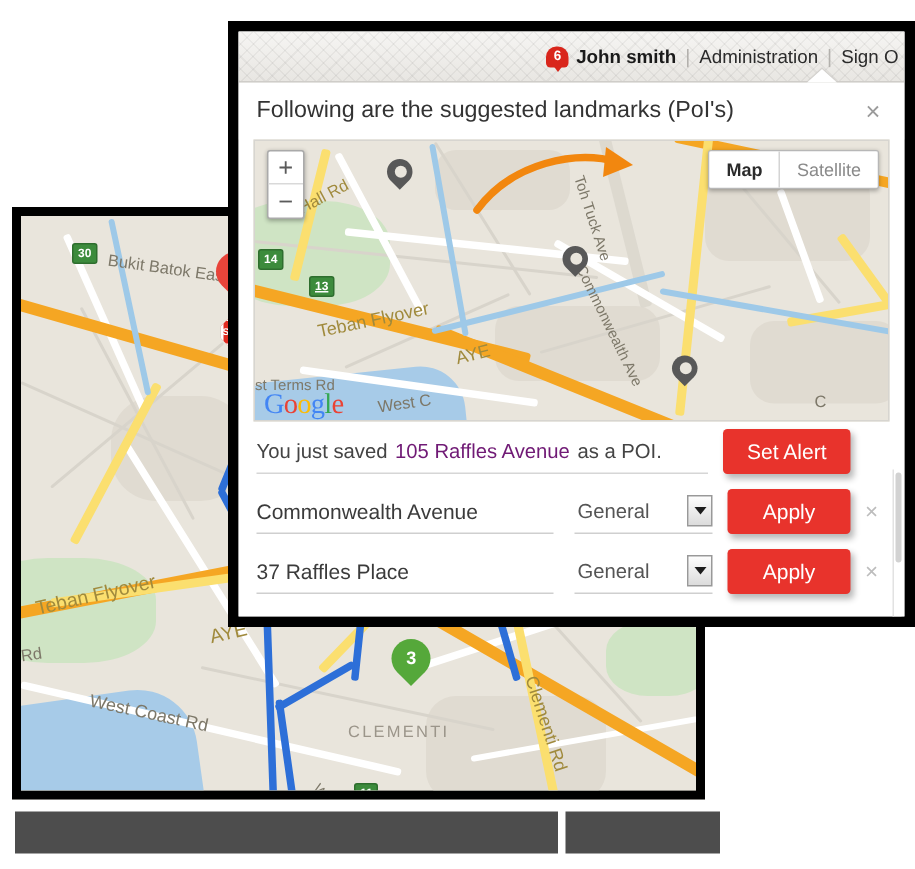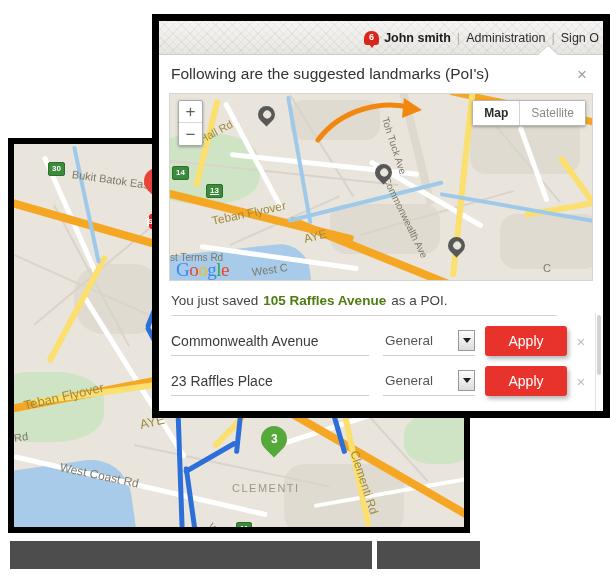--- a/index.html
+++ b/index.html
@@ -136,21 +136,21 @@
 
   
   .poi-list { padding: 0 12px; position: relative; }
   .poi-row {
     display: flex; align-items: center; height: 40px; position: relative;
   }
   .poi-saved-text {
     flex: 1; font-size: 13.5px; color: #444; border-bottom: 1px solid #d6d6d6;
     height: 30px; display: flex; align-items: center; margin-right: 10px;
   }
-  .poi-saved-text .lnk { color: #4d7c0f; margin: 5px 5px; font-weight: bold; }
+  .poi-saved-text .lnk { color: #701a75; margin: 5px 5px; }
   .poi-name {
     flex: 1; font-size: 14px; color: #3b3b3b; border-bottom: 1px solid #cfcfcf;
     height: 30px; display: flex; align-items: center; background: transparent;
     outline: none; border-top: 0; border-left: 0; border-right: 0;
     font-family: "Liberation Sans", sans-serif; padding: 0;
   }
   .poi-sel-wrap {
     width: 92px; margin: 0 10px 0 14px; position: relative;
     border-bottom: 1px solid #cfcfcf; height: 30px; display: flex; align-items: center;
   }
@@ -427,35 +427,36 @@
   </div>
 
   <div class="poi-list">
 
     <div class="poi-row">
       <div class="poi-saved-text">
         <span>You just saved</span>
         <span class="lnk">105 Raffles Avenue</span>
         <span>as a POI.</span>
       </div>
+      <button class="btn-red">Set Alert</button>
       <span class="row-x" style="visibility:hidden">×</span>
     </div>
 
     <div class="poi-row">
       <div class="poi-name">Commonwealth Avenue</div>
       <div class="poi-sel-wrap">
         <span class="poi-sel">General</span>
         <span class="poi-sel-arrow"></span>
       </div>
       <button class="btn-red">Apply</button>
       <span class="row-x">×</span>
     </div>
 
     <div class="poi-row">
-      <div class="poi-name">23 Raffles Place</div>
+      <div class="poi-name">37 Raffles Place</div>
       <div class="poi-sel-wrap">
         <span class="poi-sel">General</span>
         <span class="poi-sel-arrow"></span>
       </div>
       <button class="btn-red">Apply</button>
       <span class="row-x">×</span>
     </div>
   </div>
 
   <div class="dlg-scrollbar">

